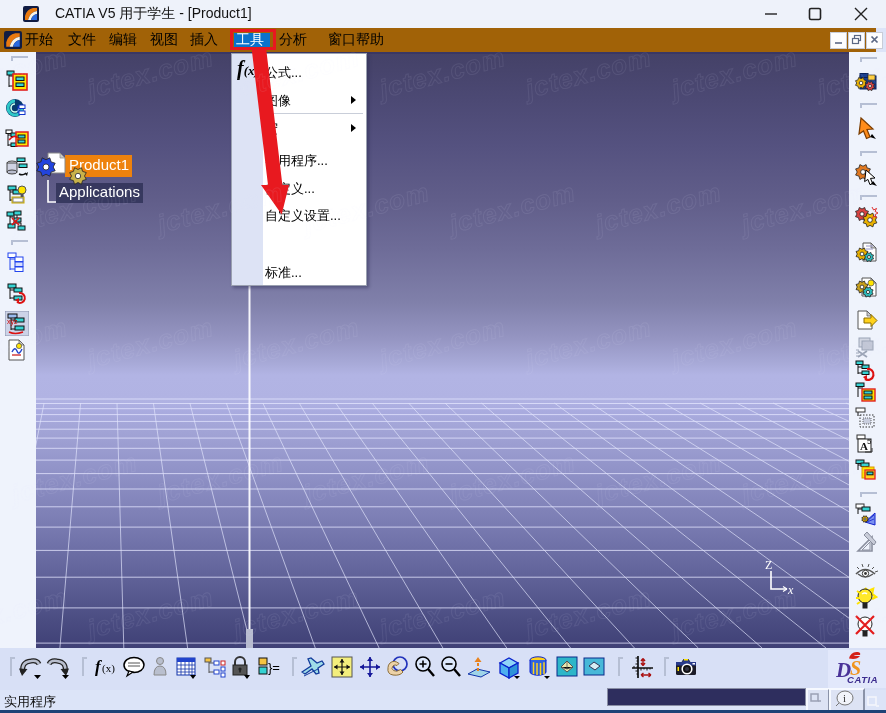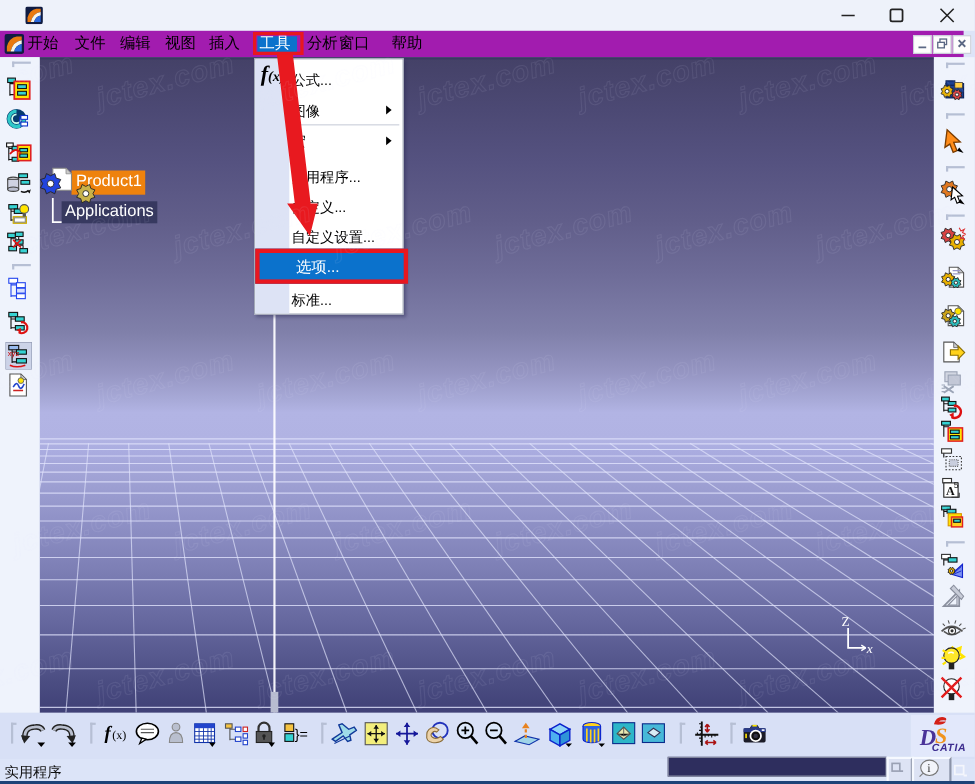--- a/index.html
+++ b/index.html
@@ -3,21 +3,21 @@
 <meta charset="utf-8">
 <style>
 html,body{margin:0;padding:0;}
 body{width:886px;height:713px;position:relative;overflow:hidden;
  font-family:"Liberation Sans",sans-serif;background:#dde4f8;}
 .abs{position:absolute;}
 
 #titlebar{left:0;top:0;width:886px;height:28px;background:#eef2fa;}
 #titletext{left:55px;top:5px;font-size:14px;color:#111;}
 
-#menubar{left:0;top:28px;width:876px;height:24px;background:#a21caf;}
+#menubar{left:0;top:28px;width:876px;height:24px;background:#a16207;}
 .mitem{position:absolute;top:3px;font-size:14px;color:#000;}
 .mdibtn{position:absolute;top:4px;width:15px;height:15px;background:#fdfdfd;
  border:1px solid #c8cdd8;color:#5a657a;font-size:9px;text-align:center;line-height:14px;}
 
 #lefttb{left:0;top:52px;width:36px;height:596px;background:#eff3fc;}
 #righttb{left:849px;top:52px;width:37px;height:596px;background:#eff3fc;}
 #bottomtb{left:0;top:648px;width:886px;height:42px;background:#d8e0f6;}
 #statusbar{left:0;top:690px;width:886px;height:20px;background:#dce4f8;}
 #bottomedge{left:0;top:710px;width:886px;height:3px;background:#1e4377;}
 .handleh{position:absolute;width:3px;height:17px;border-left:2px solid #b6bfd4;border-top:2px solid #b6bfd4;}
@@ -52,20 +52,21 @@
 </head>
 <body>
 
 <div class="abs" id="titlebar">
   <svg class="abs" style="left:23px;top:6px" width="16" height="16" viewBox="0 0 16 16">
     <rect width="16" height="16" rx="2" fill="#101c42"></rect>
     <path d="M2 10 Q4 3 10 2 L14 2 L14 5 Q7 6 5 14 L2 14 Z" fill="#e87a10"></path>
     <path d="M5 14 Q7 6 14 5 L14 8 Q9 9 8 14 Z" fill="#f8f4e8"></path>
     <path d="M8 14 Q9 9 14 8 L14 14 Z" fill="#2a6adf"></path>
   </svg>
+  <div class="abs" id="titletext">CATIA V5 用于学生 - [Product1]</div>
   <svg class="abs" style="left:761px;top:4px" width="20" height="20">
       <line x1="4" y1="10" x2="16" y2="10" stroke="#222" stroke-width="1.4"></line>
     </svg>
   <svg class="abs" style="left:805px;top:4px" width="20" height="20">
       <rect x="4.5" y="4.5" width="11" height="11" fill="none" stroke="#222" stroke-width="1.6" rx="1.5"></rect>
     </svg>
   <svg class="abs" style="left:851px;top:4px" width="20" height="20">
       <path d="M4 4 L16 16 M16 4 L4 16" stroke="#222" stroke-width="1.4"></path>
     </svg>
 </div>
@@ -77,21 +78,21 @@
     <path d="M5 14 Q7 6 14 5 L14 8 Q9 9 8 14 Z" fill="#f8f4e8"></path>
     <path d="M8 14 Q9 9 14 8 L14 14 Z" fill="#2a6adf"></path>
   </svg>
   <div class="mitem" style="left:25px">开始</div>
   <div class="mitem" style="left:68px">文件</div>
   <div class="mitem" style="left:109px">编辑</div>
   <div class="mitem" style="left:150px">视图</div>
   <div class="mitem" style="left:190px">插入</div>
   <div class="mitem" style="left:236px;color:#fff;z-index:3">工具</div>
   <div class="mitem" style="left:279px">分析</div>
-  <div class="mitem" style="left:308px">窗口</div>
+  <div class="mitem" style="left:328px">窗口</div>
   <div class="mitem" style="left:356px">帮助</div>
   <div class="mdibtn" style="left:830px"><svg width="13" height="13">
         <path d="M3 10 h7" stroke="#5b6884" stroke-width="1.6"></path>
       </svg></div>
   <div class="mdibtn" style="left:848px"><svg width="13" height="13">
         <rect x="4.5" y="2.5" width="6" height="5" fill="none" stroke="#5b6884" stroke-width="1.2"></rect>
         <rect x="2.5" y="5.5" width="6" height="5" fill="#fdfdfd" stroke="#5b6884" stroke-width="1.2"></rect>
       </svg></div>
   <div class="mdibtn" style="left:866px"><svg width="13" height="13">
         <path d="M3.5 3.5 l6 6 M9.5 3.5 l-6 6" stroke="#5b6884" stroke-width="1.7"></path>
@@ -168,23 +169,20 @@
   <div id="gutter"></div>
   <div class="ditem" style="top:10px">公式...</div>
   <div class="ditem" style="top:38px">图像</div>
     <div class="darrow" style="top:42px"></div>
   <div id="dsep"></div>
   <div class="ditem" style="top:66px">宏</div>
     <div class="darrow" style="top:70px"></div>
   <div class="ditem" style="top:98px">实用程序...</div>
   <div class="ditem" style="top:126px">自定义...</div>
   <div class="ditem" style="top:153px">自定义设置...</div>
-  <div id="optrow">
-      <div class="txt">选项...</div>
-    </div>
   <div class="ditem" style="top:210px">标准...</div>
   <div style="position:absolute;left:5px;top:3px;font-family:'Liberation Serif',serif;font-style:italic;font-size:20px;font-weight:bold">f<span style="font-size:13px">(x)</span></div>
 </div>
 
 <div class="abs" id="toolshl"></div>
 <div class="abs" id="toolsbox"></div>
 <svg class="abs" style="left:230px;top:40px;z-index:5" width="80" height="185">
   <path d="M21.8 10 L36.3 10 L52.4 145 L59 145 L51.7 174.5 L31 145 L38 145 Z" fill="#e8191f"></path>
 </svg>
 

